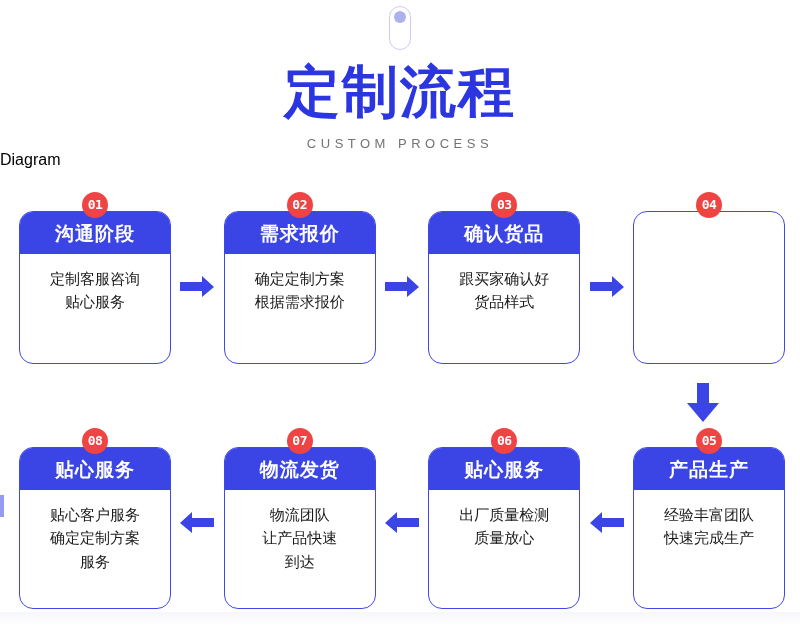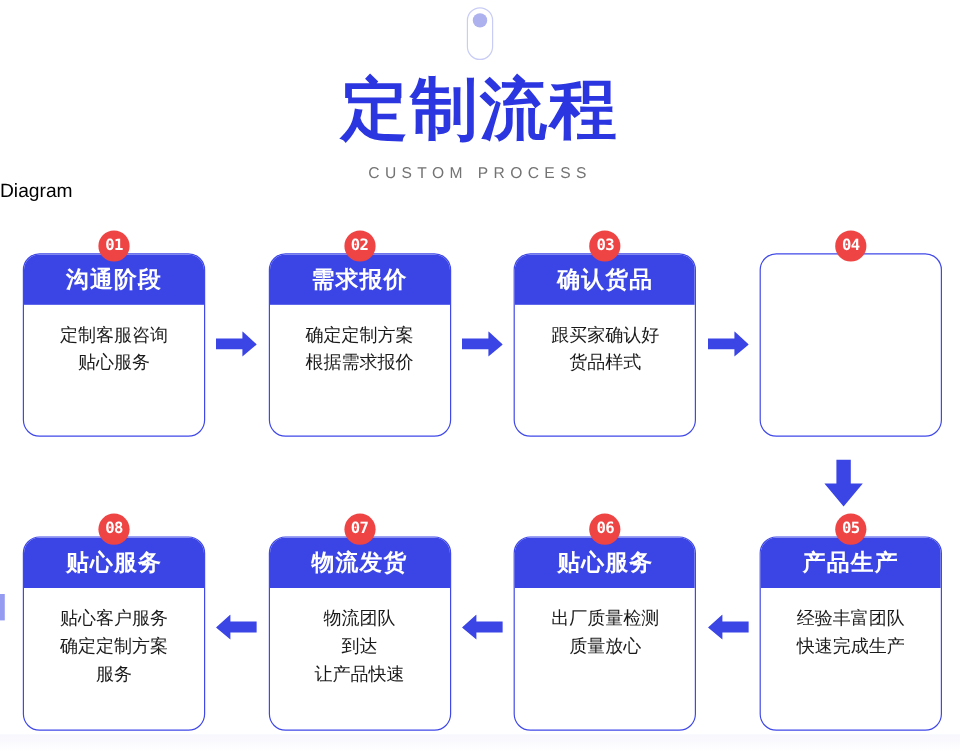--- a/index.html
+++ b/index.html
@@ -253,22 +253,22 @@
     <div class="arrow-slot">
       <div class="arrow-h"><svg width="34" height="22" viewBox="0 0 34 22">
           <polygon points="34,6 12,6 12,0 0,11 12,21 12,15 34,15" fill="#3b45e6"></polygon>
         </svg></div>
     </div>
     <div class="card-slot">
       <div class="step-card">
         <div class="card-header">物流发货</div>
         <div class="card-body">
           <span class="line">物流团队</span>
+          <span class="line">让产品快速</span>
           <span class="line">到达</span>
-          <span class="line">让产品快速</span>
         </div>
       </div>
       <div class="step-badge">07</div>
     </div>
     <div class="arrow-slot">
       <div class="arrow-h"><svg width="34" height="22" viewBox="0 0 34 22">
           <polygon points="34,6 12,6 12,0 0,11 12,21 12,15 34,15" fill="#3b45e6"></polygon>
         </svg></div>
     </div>
     <div class="card-slot">

